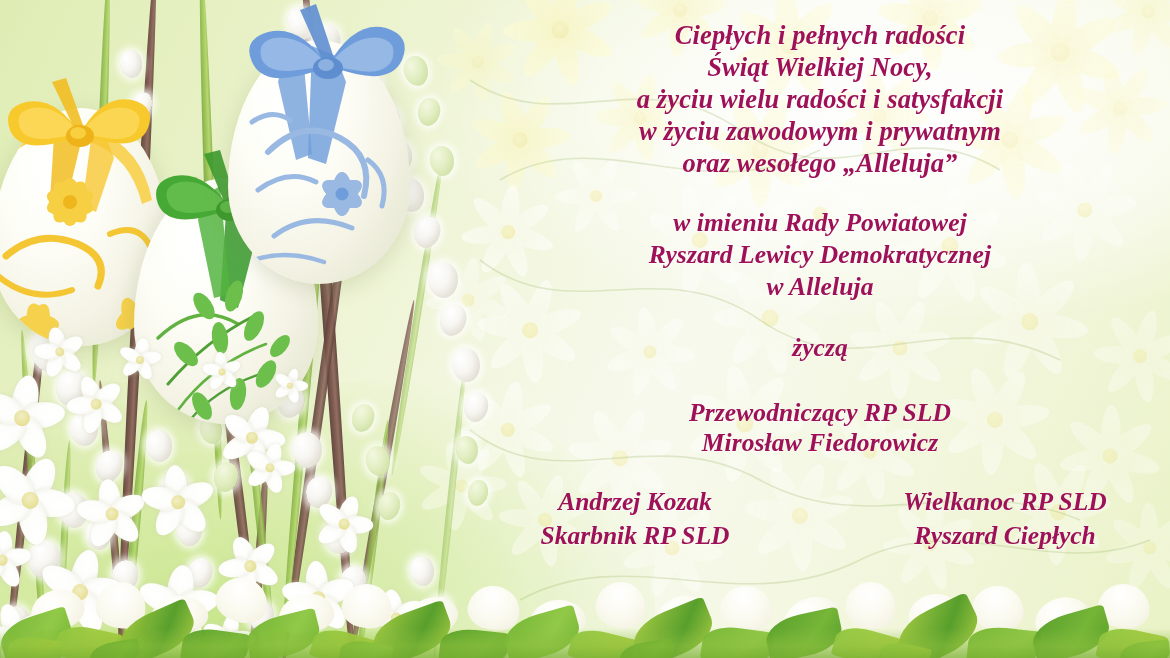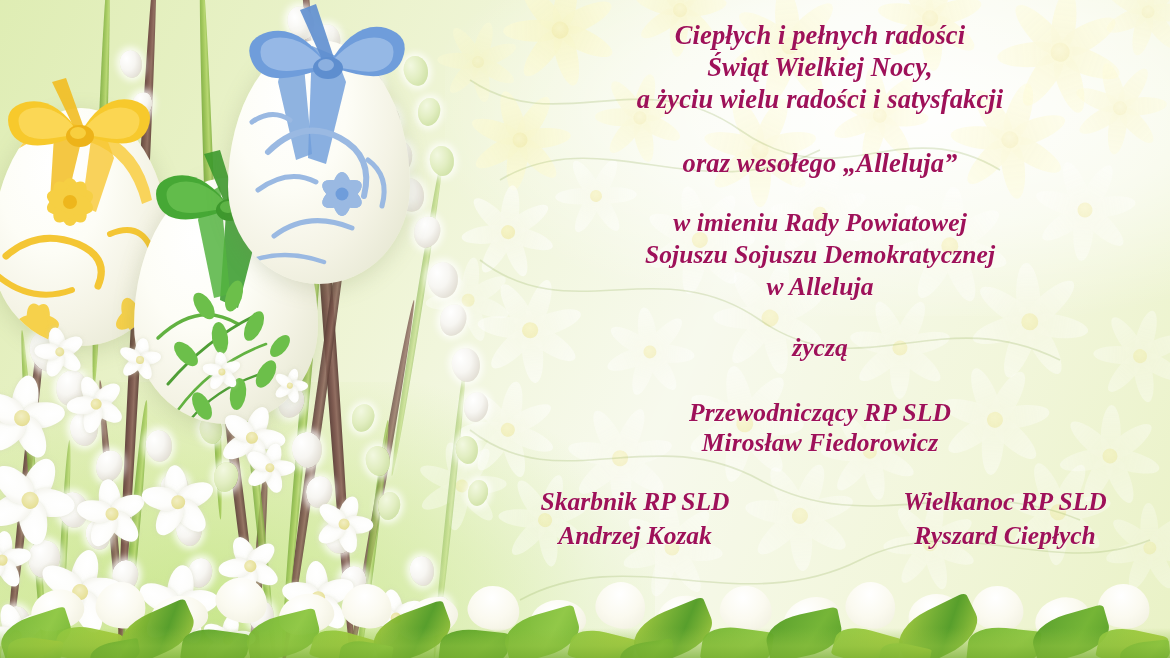--- a/index.html
+++ b/index.html
@@ -951,35 +951,36 @@
       <div class="leaf" style="left: 880px; top: 72px; width: 50px; height: 24px; transform: rotate(12deg); background: linear-gradient(135deg, rgb(140, 198, 63) 0%, rgb(168, 204, 60) 60%, rgb(140, 198, 63) 100%); opacity: 0.95;"></div>
       <div class="leaf" style="left: 1120px; top: 70px; width: 50px; height: 24px; transform: rotate(-6deg); background: linear-gradient(135deg, rgb(111, 178, 46) 0%, rgb(140, 198, 63) 60%, rgb(111, 178, 46) 100%); opacity: 0.95;"></div>
       <div style="position: absolute; left: 0px; bottom: 0px; width: 100%; height: 30px; background: linear-gradient(rgba(150, 195, 70, 0) 0%, rgba(140, 190, 62, 0.55) 60%, rgba(120, 175, 50, 0.75) 100%);"></div>
     </div>
 
   <div class="text-layer">
 
     <div class="line b1" style="top:20px;">Ciepłych i pełnych radości</div>
     <div class="line b1" style="top:52px;">Świąt Wielkiej Nocy,</div>
     <div class="line b1" style="top:84px;">a życiu wielu radości i satysfakcji</div>
+    <div class="line b1" style="top:116px;">w życiu zawodowym i prywatnym</div>
     <div class="line b1" style="top:148px;">oraz wesołego „Alleluja”</div>
 
     <div class="line b2" style="top:208px;">w imieniu Rady Powiatowej</div>
-    <div class="line b2" style="top:240px;">Sojuszu Sojuszu Demokratycznej</div>
+    <div class="line b2" style="top:240px;">Ryszard Lewicy Demokratycznej</div>
     <div class="line b2" style="top:272px;">w Alleluja</div>
 
     <div class="line b3" style="top:333px;">życzą</div>
 
     <div class="line b4" style="top:398px;">Przewodniczący RP SLD</div>
     <div class="line b4" style="top:428px;">Mirosław Fiedorowicz</div>
 
     <div class="twocol" style="top:485px;">
       <div class="colL">
+        <div>Andrzej Kozak</div>
         <div>Skarbnik RP SLD</div>
-        <div>Andrzej Kozak</div>
       </div>
       <div class="colR">
         <div>Wielkanoc RP SLD</div>
         <div>Ryszard Ciepłych</div>
       </div>
     </div>
 
   </div>
 
 </div>

